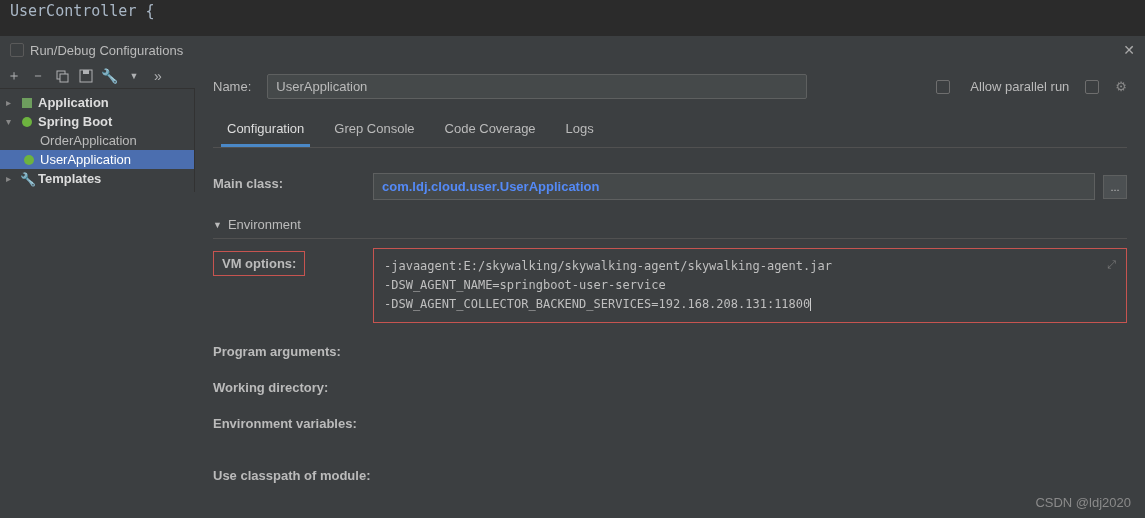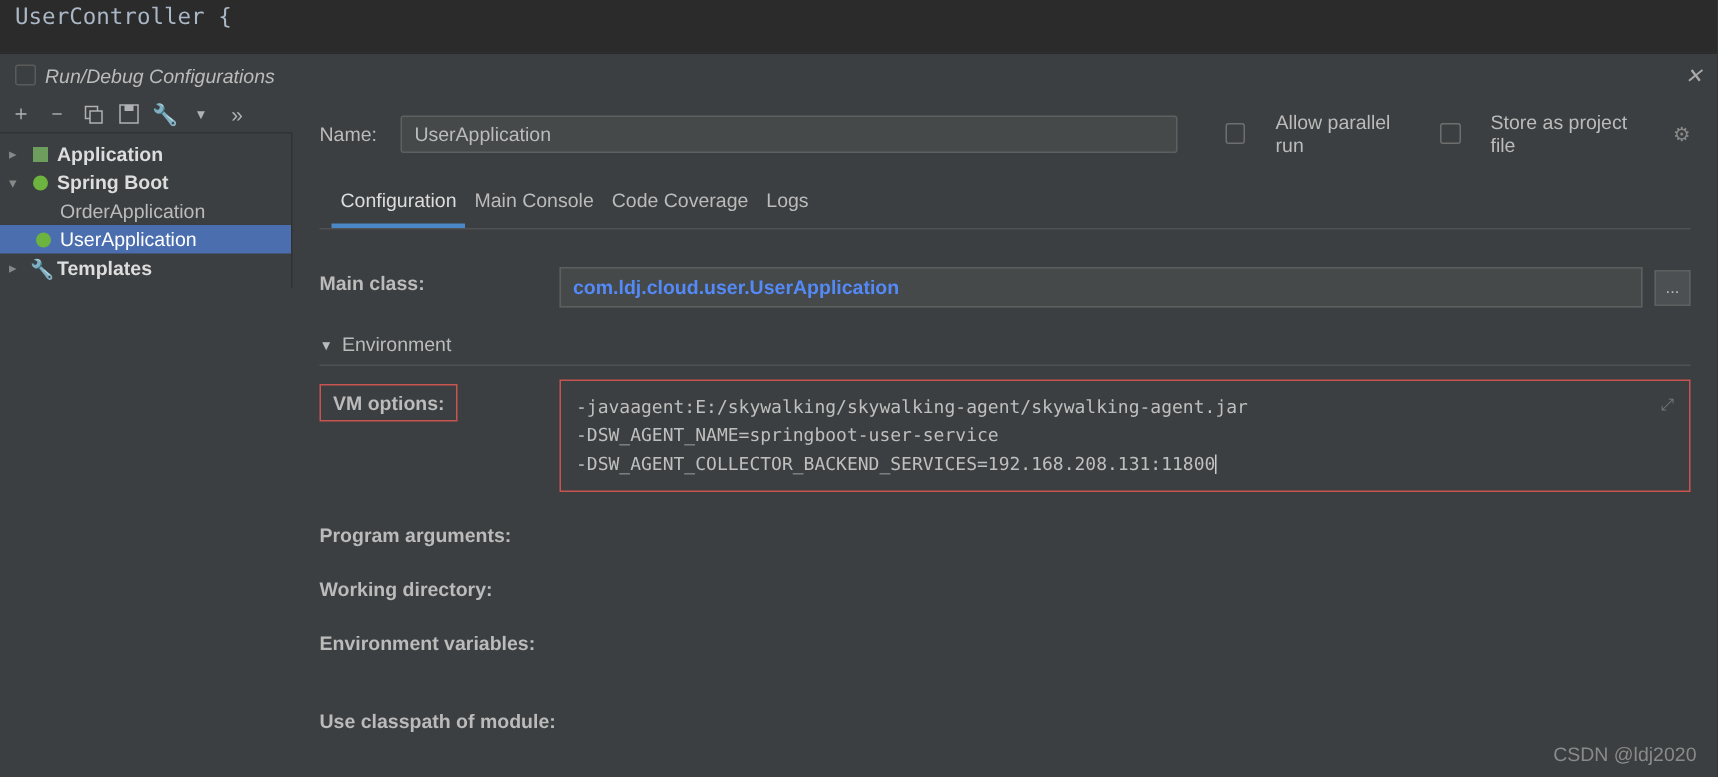--- a/index.html
+++ b/index.html
@@ -28,21 +28,20 @@
       bottom: 0;
       background: #3c3f41;
       border-top: 1px solid #2b2b2b;
     }
     .dialog-title {
       display: flex;
       align-items: center;
       padding: 6px 10px;
       background: #3c3f41;
       font-size: 13px;
-      font-style: italic;
     }
     .dialog-title .il-icon {
       width: 14px; height: 14px;
       margin-right: 6px;
       border: 1px solid #5a5a5a;
       border-radius: 2px;
     }
     .close-btn {
       margin-left: auto;
       cursor: pointer;
@@ -124,20 +123,21 @@
       color: #bbbbbb;
     }
     .cb-box {
       width: 14px; height: 14px;
       border: 1px solid #6e6e6e;
       border-radius: 2px;
     }
     .gear-sm { color: #888; font-size: 13px; }
     .tabs {
       display: flex;
+      gap: 18px;
       border-bottom: 1px solid #515151;
       margin-bottom: 10px;
       padding-left: 8px;
     }
     .tab {
       padding: 8px 6px;
       color: #bbbbbb;
       cursor: pointer;
       font-size: 13px;
     }
@@ -299,28 +299,27 @@
       <div class="name-row">
         <label>Name:</label>
         <input class="text-input name-input" value="UserApplication" style="">
         <div style="flex:1"></div>
         <div class="checkbox">
           <span class="cb-box"></span>
           <span>Allow parallel run</span>
         </div>
         <div class="checkbox">
           <span class="cb-box"></span>
-          <span>Store as project file</span>
         </div>
         <span class="gear-sm">⚙</span>
       </div>
 
       <div class="tabs">
         <div class="tab active">Configuration</div>
-        <div class="tab">Main Console</div>
+        <div class="tab">Grep Console</div>
         <div class="tab">Code Coverage</div>
         <div class="tab">Logs</div>
       </div>
 
       <div class="form-rows">
         <div class="form-row">
           <div class="form-label">Main class:</div>
           <div class="form-field">
             <div class="main-class-input">com.ldj.cloud.user.UserApplication</div>
             <div class="browse-btn">...</div>

